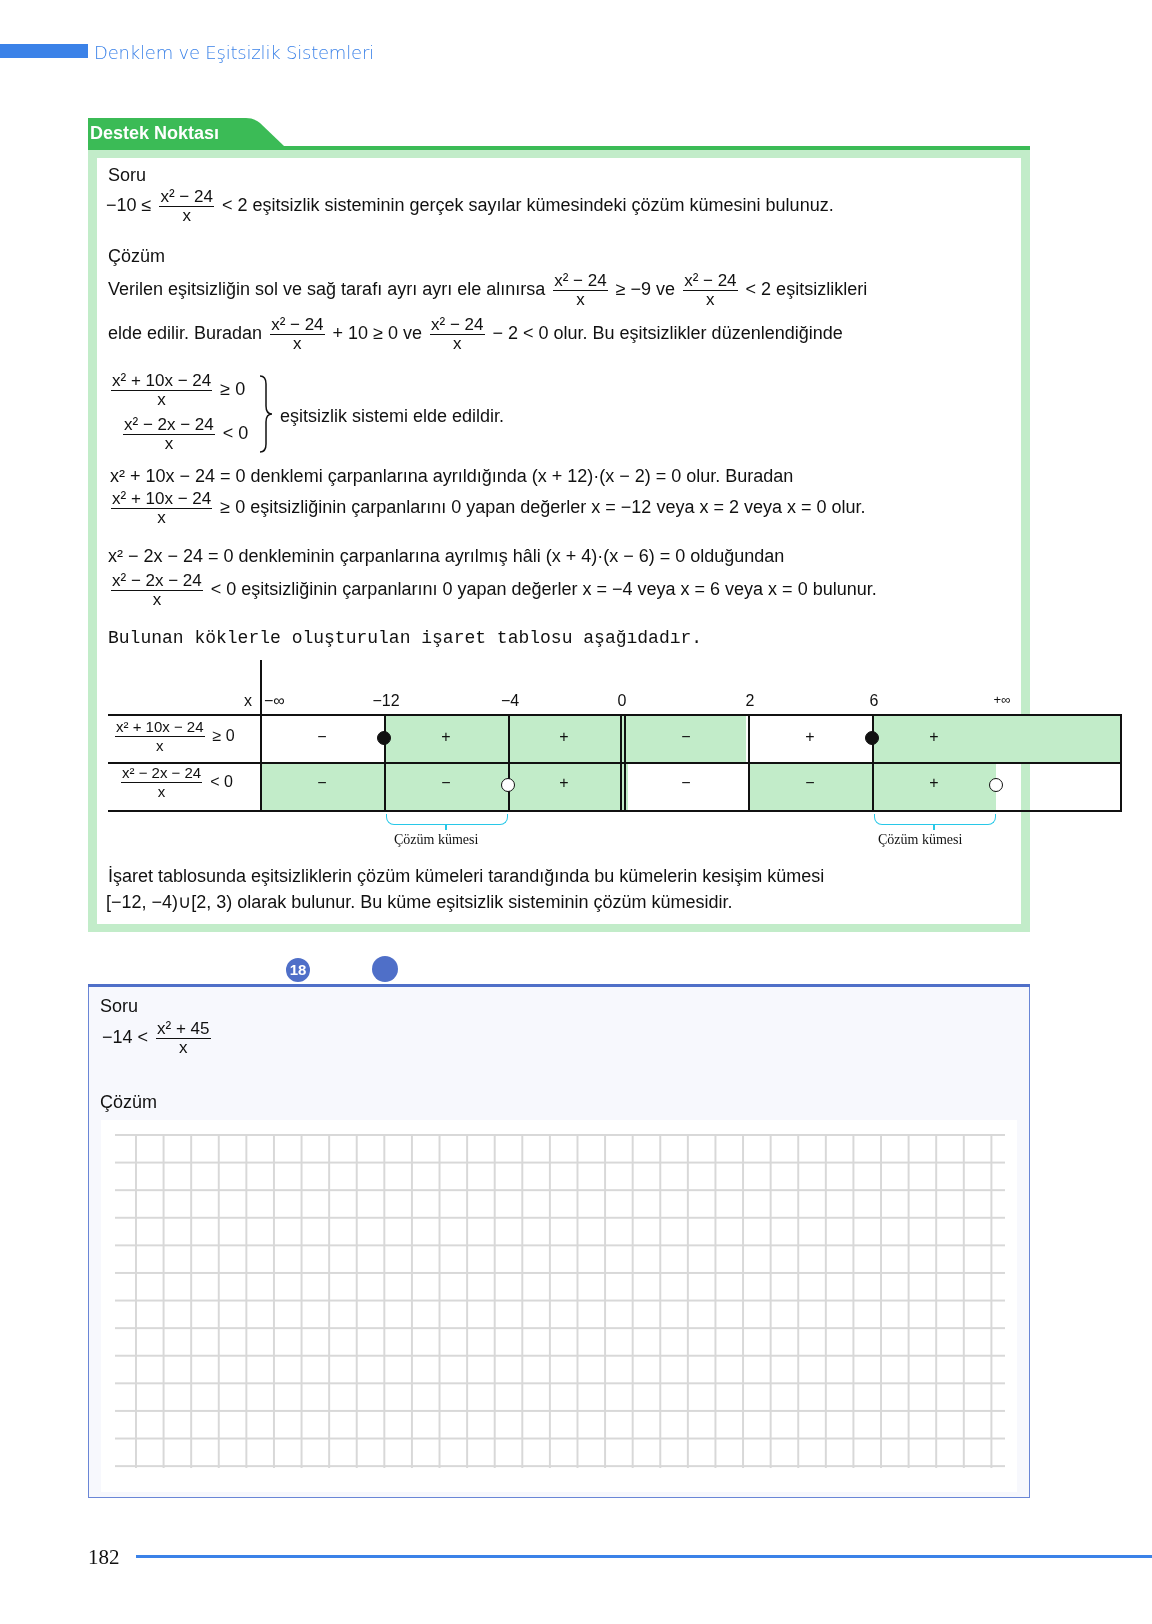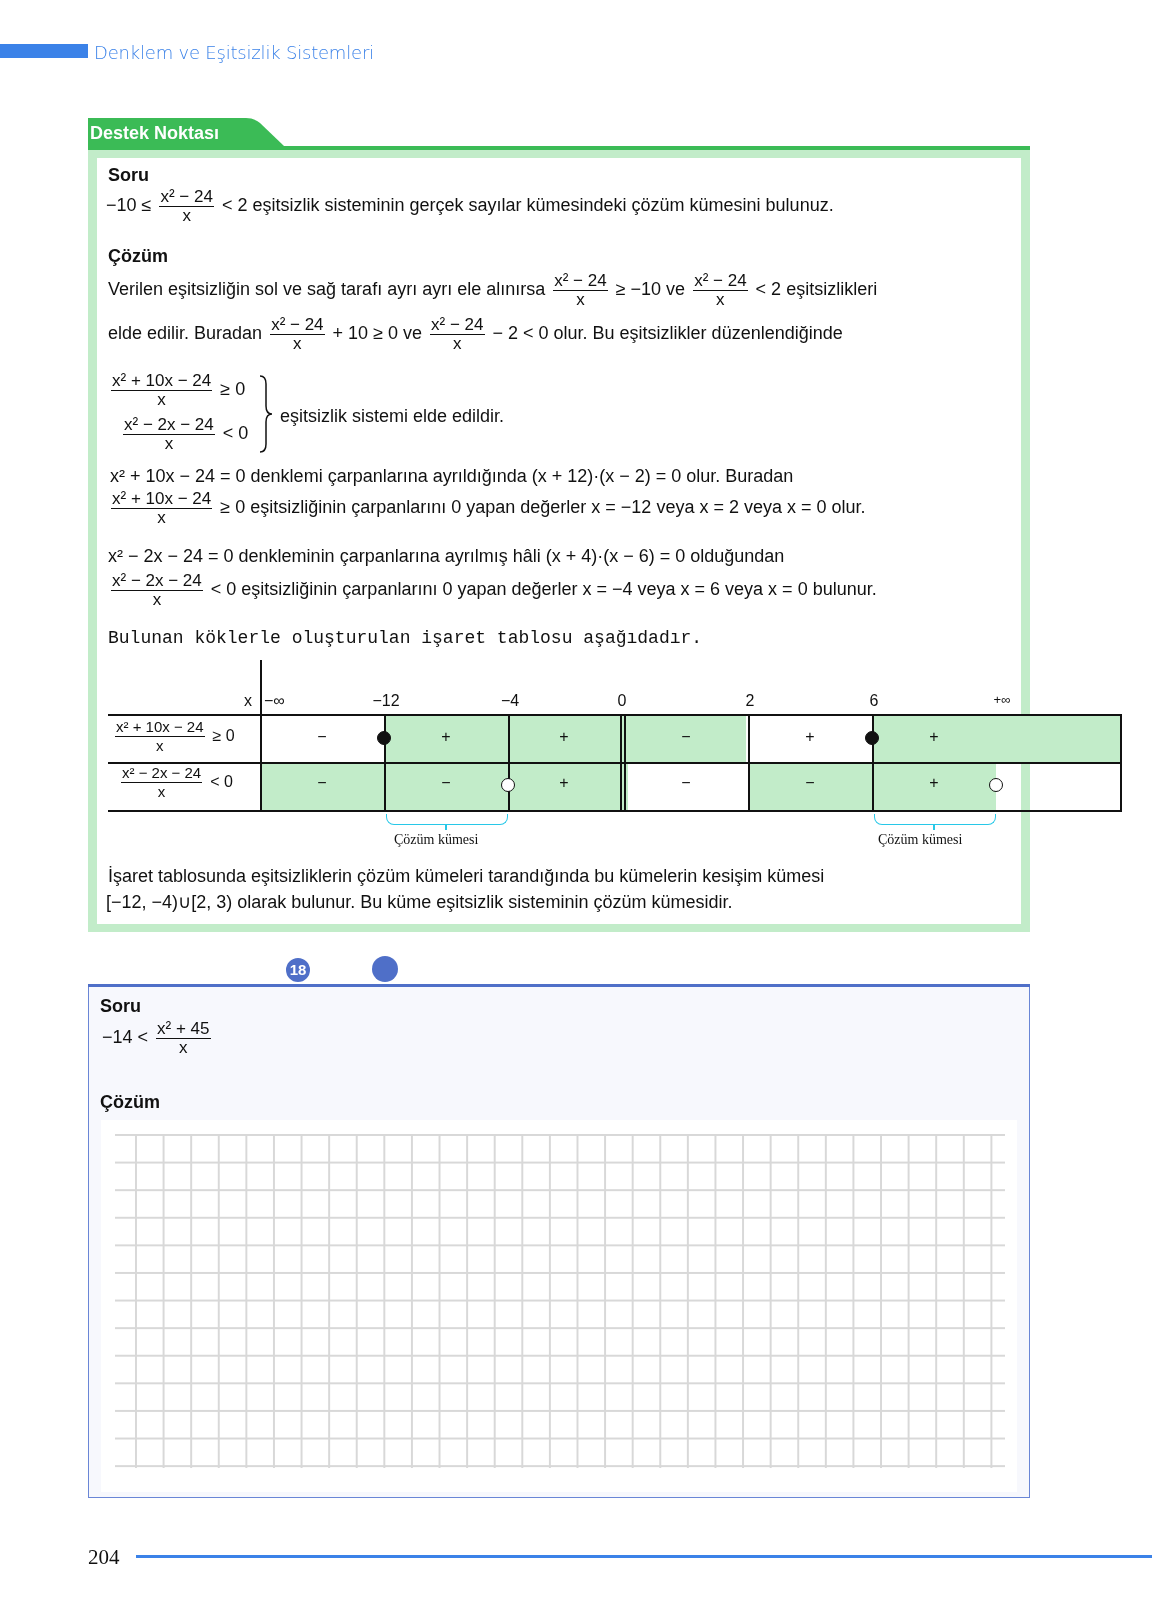--- a/index.html
+++ b/index.html
@@ -13,21 +13,21 @@
 
   
   .destek-tab { left:88px; top:118px; height:30px; width:200px; }
   .destek-tab svg { position:absolute; left:0; top:0; }
   .destek-tab span { position:absolute; left:2px; top:5px; color:#fff; font-weight:bold; font-size:18px; }
   .destek-topline { left:88px; top:146px; width:942px; height:4px; background:#3bbb56; }
   .destek-frame { left:88px; top:150px; width:942px; height:782px; background:#c2ecc9; }
   .destek-inner { left:97px; top:158px; width:924px; height:766px; background:#fff; }
 
   .t { position:absolute; font-size:18px; white-space:nowrap; line-height:20px; }
-  .b { font-weight:bold; }
+  .b { font-weight:normal; }
 
   
   .frac { display:inline-flex; flex-direction:column; align-items:center; vertical-align:middle; margin:0 3px; font-size:17px; line-height:18px; }
   .frac .num { padding:0 1px; border-bottom:1.5px solid #111; }
   .frac .den { padding:0 1px; }
 
   
   .sign { left:108px; top:680px; width:900px; height:140px; }
   .cell { position:absolute; }
   .g { background:#c2ecc9; }
@@ -87,21 +87,21 @@
 </div>
 
 <div class="t b" style="left:108px;top:246px;">Çözüm</div>
 
 <div class="t" style="left:108px;top:272px;">
   <span>Verilen eşitsizliğin sol ve sağ tarafı ayrı ayrı ele alınırsa</span>
   <span class="frac">
       <span class="num">x² − 24</span>
       <span class="den">x</span>
     </span>
-  <span>≥ −10  ve</span>
+  <span>≥ −9  ve</span>
   <span class="frac">
       <span class="num">x² − 24</span>
       <span class="den">x</span>
     </span>
   <span>&lt; 2 eşitsizlikleri</span>
 </div>
 
 <div class="t" style="left:108px;top:316px;">
   <span>elde edilir. Buradan</span>
   <span class="frac">
@@ -251,14 +251,14 @@
   <span class="frac">
       <span class="num">x² + 45</span>
       <span class="den">x</span>
     </span>
 </div>
 <div class="t b" style="left:100px;top:1092px;">Çözüm</div>
 
 <div class="abs grid-area"></div>
 <div class="abs grid-lines"></div>
 
-<div class="abs pgnum">204</div>
+<div class="abs pgnum">182</div>
 <div class="abs footline"></div>
 
 </body></html>

